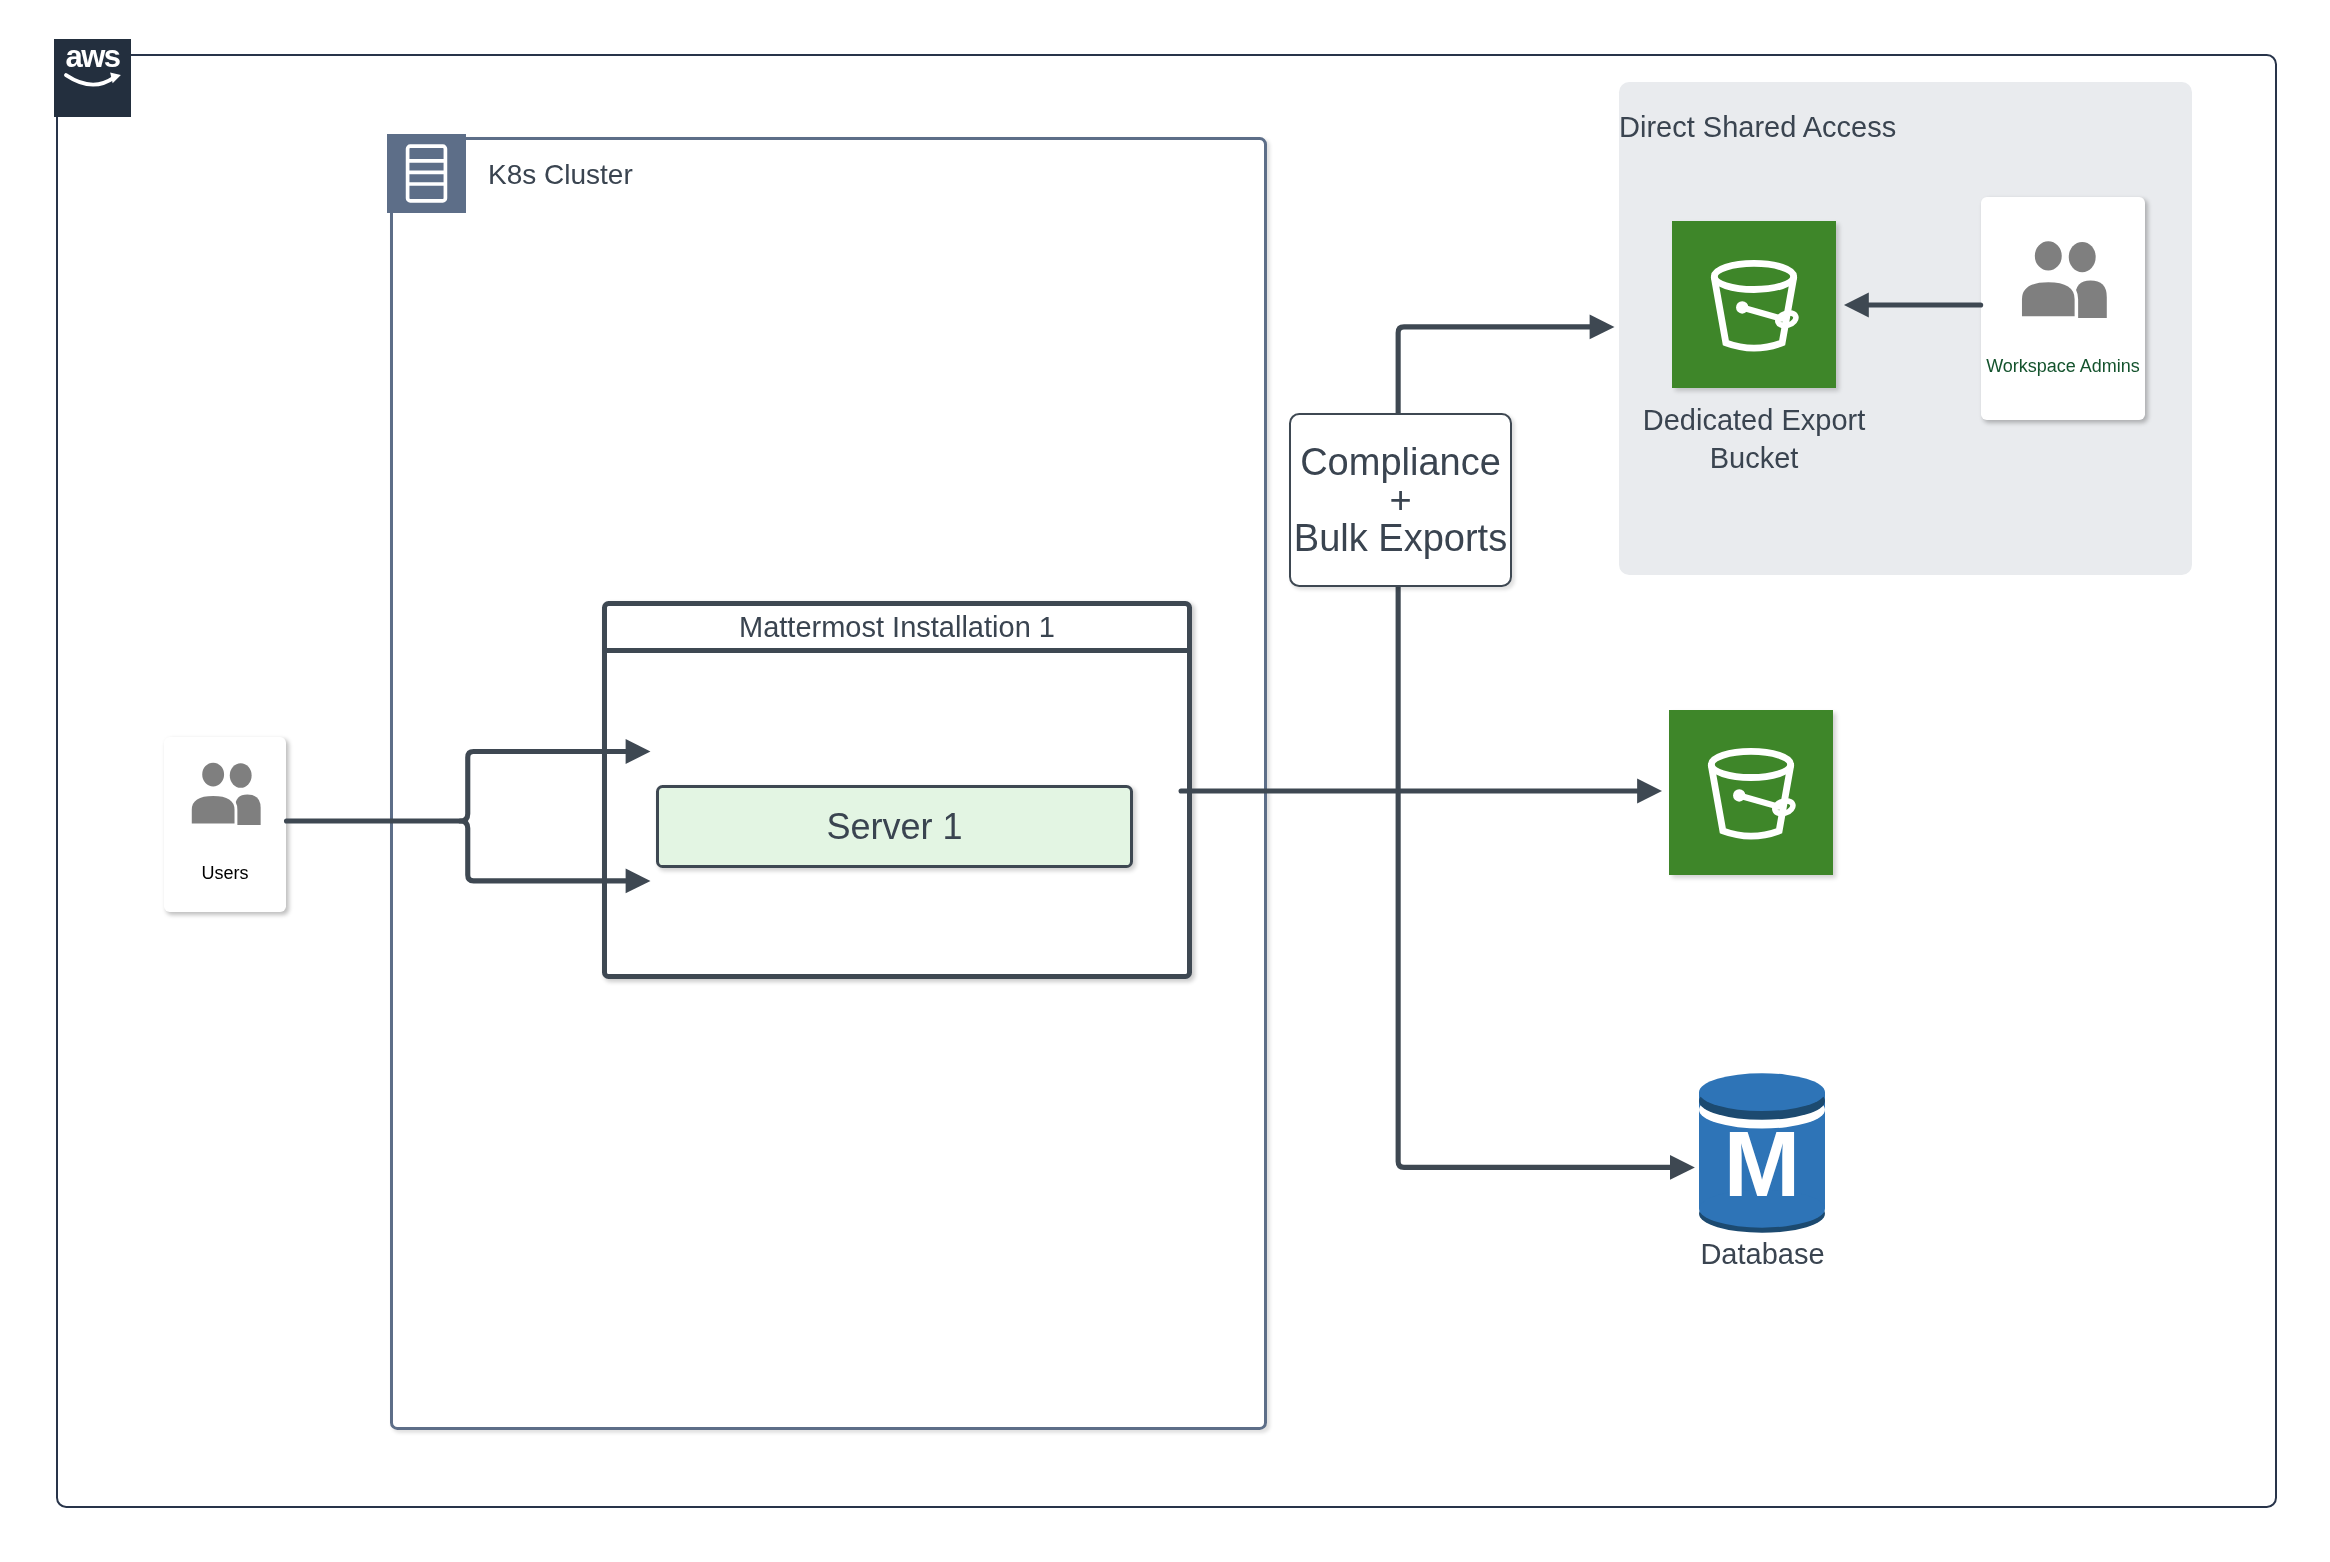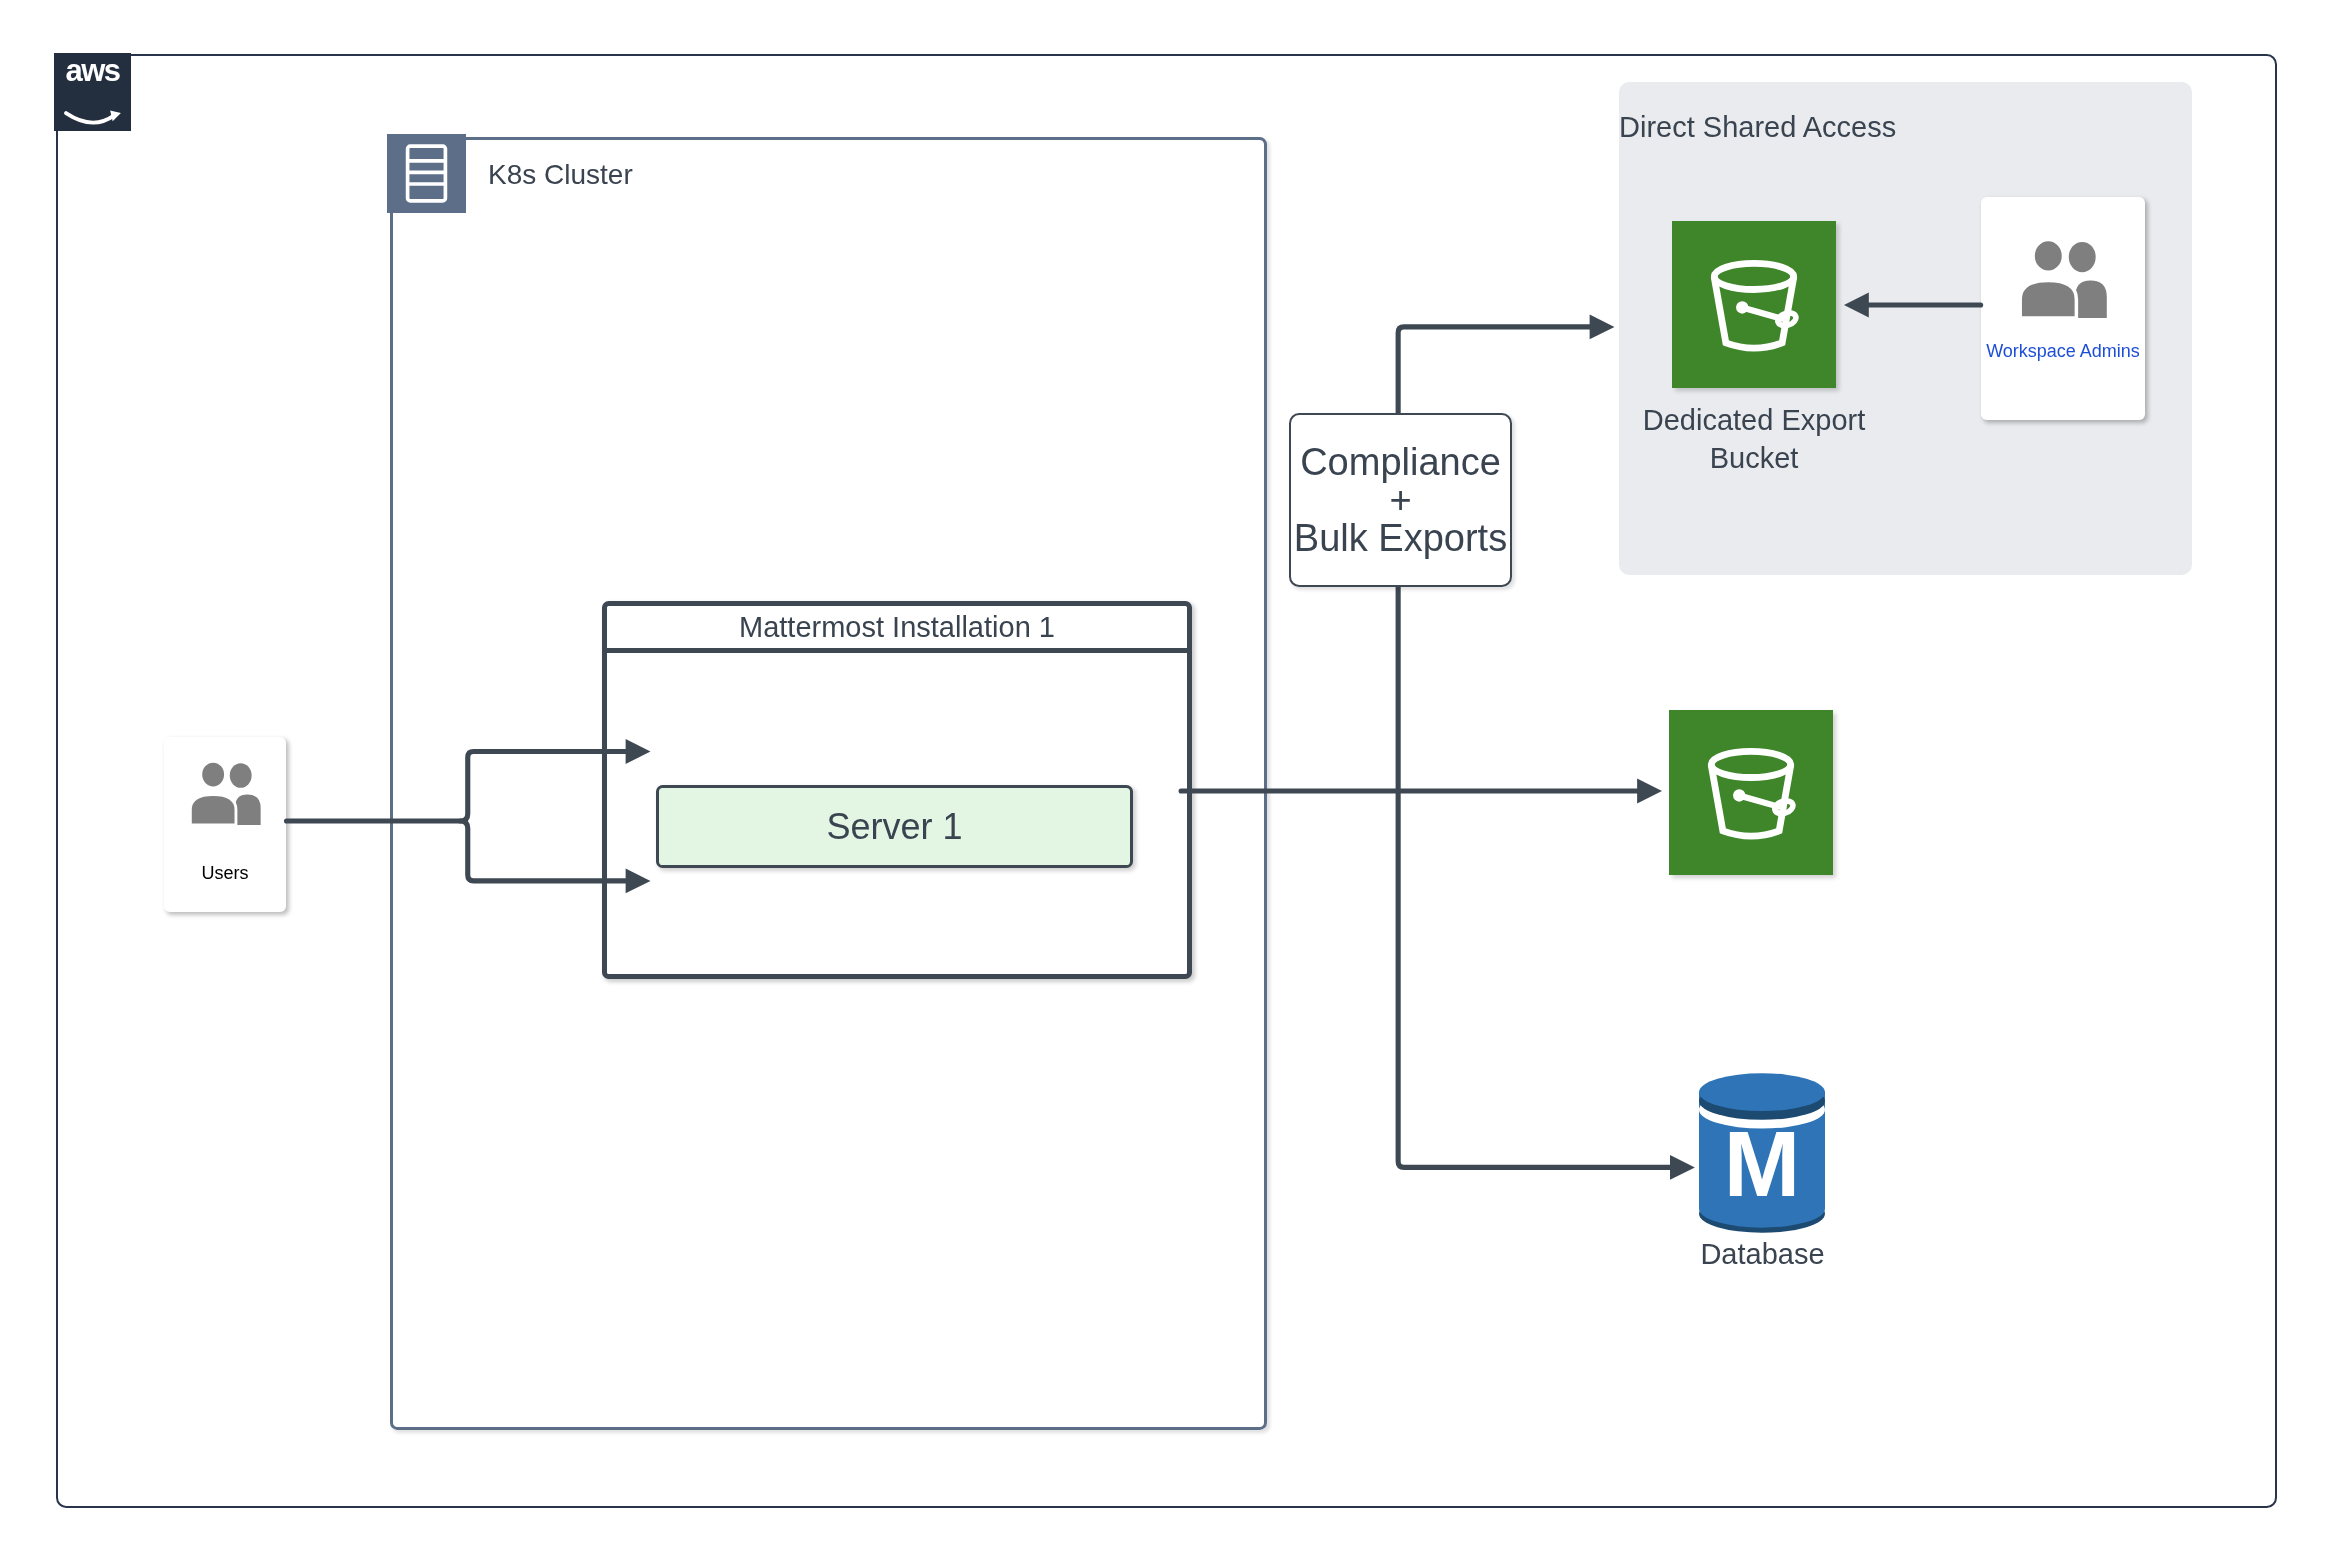--- a/index.html
+++ b/index.html
@@ -4,22 +4,22 @@
 <style>
   html,body{margin:0;padding:0;background:#ffffff;}
   #canvas{
     position:relative;width:2330px;height:1563px;background:#ffffff;
     font-family:"Liberation Sans", sans-serif;color:#3A4450;overflow:hidden;
   }
   .abs{position:absolute;}
   
   #outer-border{left:56px;top:54px;width:2217px;height:1450px;
     border:2.9px solid #28344A;border-radius:10.2px;}
-  #aws-badge{left:54px;top:53px;width:77px;height:78px;background:#232F3E;
-    display:flex;flex-direction:column;align-items:center;justify-content:space-between;z-index:4;}
+  #aws-badge{left:54px;top:39px;width:77px;height:78px;background:#232F3E;
+    display:flex;flex-direction:column;align-items:center;justify-content:flex-start;z-index:4;}
   #aws-badge .aws-word{color:#fff;font-size:31px;font-weight:bold;letter-spacing:-1.5px;line-height:29px;margin-top:2.9px;}
   
   #k8s-box{left:390px;top:137px;width:871px;height:1287px;
     border:3.7px solid #5D6E88;border-radius:7.3px;box-shadow:2.2px 2.2px 3.7px rgba(0,0,0,0.12);}
   #k8s-icon{left:387px;top:134px;width:79px;height:79px;background:#5D6E88;z-index:3;
     display:flex;align-items:center;justify-content:center;}
   #k8s-label{left:488px;top:159px;font-size:28px;}
   
   #mm-box{left:602px;top:601px;width:580px;height:368px;background:#fff;
     border:5.1px solid #3E4852;border-radius:6.6px;box-shadow:2.9px 2.9px 4.4px rgba(0,0,0,0.2);z-index:2;}
@@ -43,21 +43,21 @@
   
   #dsa-region{left:1619px;top:82px;width:573px;height:493px;background:#E9EBEE;border-radius:10.2px;}
   #dsa-title{left:1619px;top:111px;width:573px;text-align:left;font-size:29px;}
   .green-square{background:#3E8629;box-shadow:2.9px 2.9px 4.4px rgba(0,0,0,0.18);
     display:flex;align-items:center;justify-content:center;z-index:3;}
   #dedicated-bucket-icon{left:1672px;top:221px;width:164px;height:167px;}
   #dedicated-bucket-label{left:1597px;top:401px;width:314px;text-align:center;
     font-size:29px;line-height:38px;}
   #workspace-card{left:1981px;top:197px;width:164px;height:223px;z-index:3;
     display:flex;flex-direction:column;align-items:center;}
-  #workspace-card .card-label{font-size:18px;color:#1d4ed8;margin-top:2px;white-space:nowrap;}
+  #workspace-card .card-label{font-size:18px;color:#14532d;margin-top:17px;white-space:nowrap;}
   
   #filestore-icon{left:1669px;top:710px;width:164px;height:165px;}
   #filestore-label{left:1614px;top:886px;width:274px;text-align:center;font-size:29px;line-height:38px;}
   
   #database-icon{left:1699px;top:1073px;width:126px;height:160px;z-index:3;}
   #database-label{left:1653px;top:1238px;width:219px;text-align:center;font-size:29px;}
   
   #connectors{left:0;top:0;width:2330px;height:1563px;z-index:5;pointer-events:none;}
 </style>
 </head>

